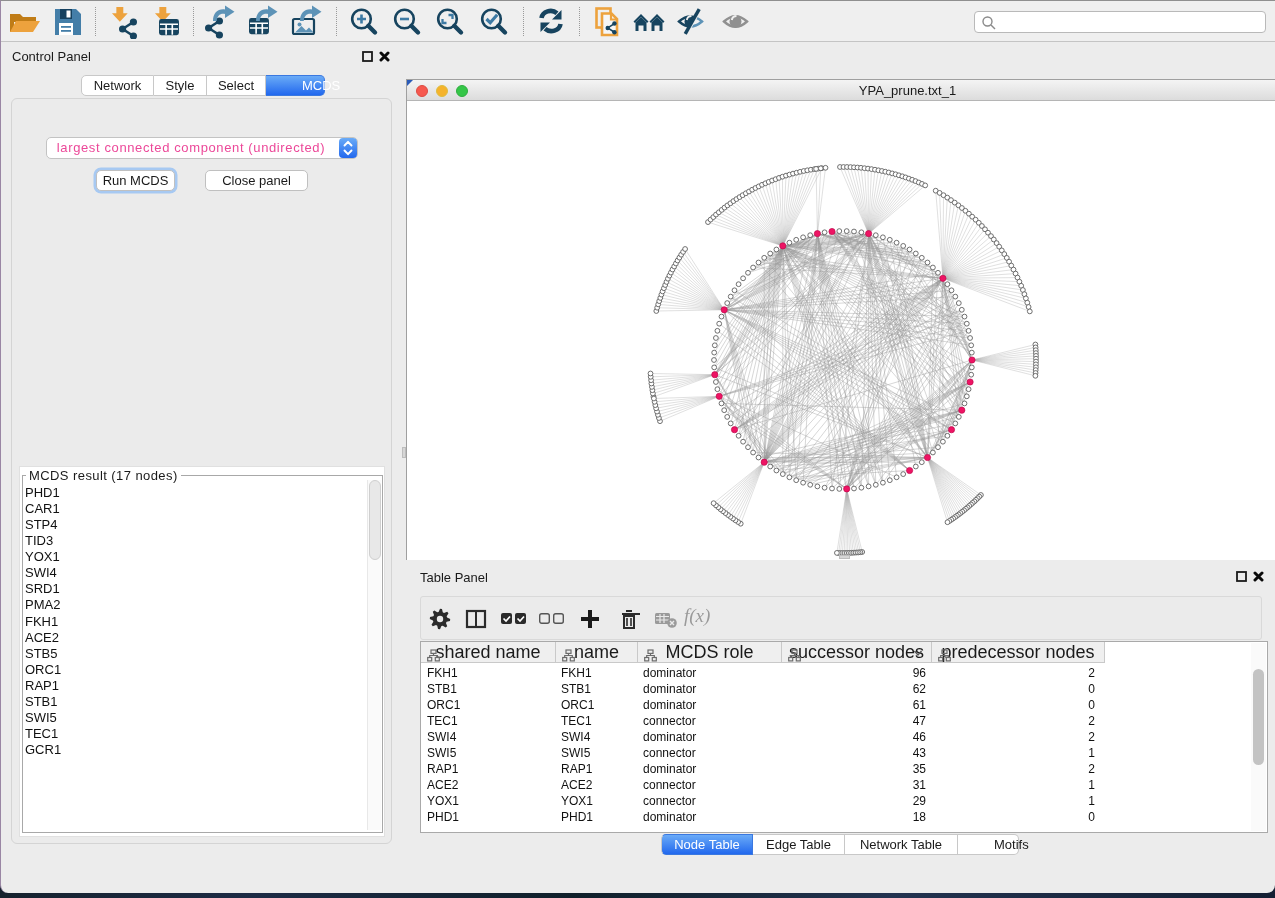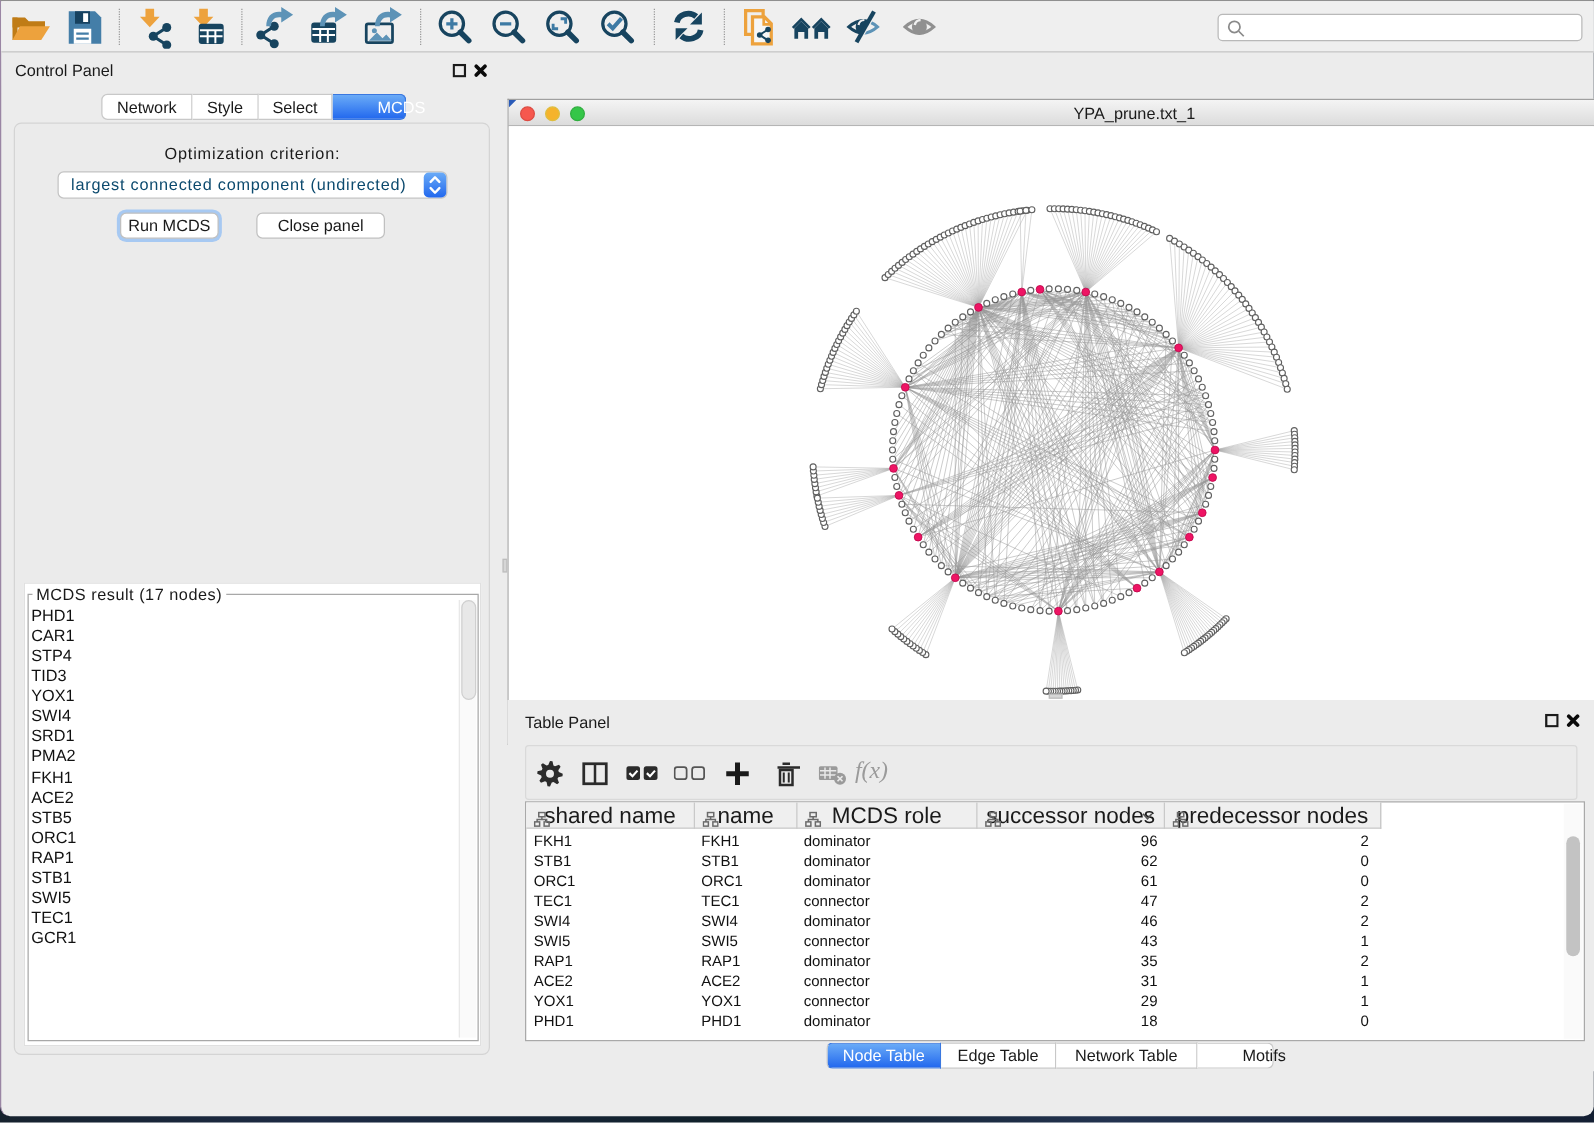--- a/index.html
+++ b/index.html
@@ -21,21 +21,21 @@
 #cp-box { position:absolute; left:10px; top:97px; width:381px; height:746px;
   background:#ebebeb; border:1px solid #d4d4d4; border-radius:6px; }
 .seg { position:absolute; display:flex; }
 .seg .sb { height:21px; line-height:20px; font-size:13px; color:#1a1a1a; text-align:center;
   background:#fff; border:1px solid #c8c8c8; border-left:none; padding:0 0; }
 .seg .sb:first-child { border-left:1px solid #c8c8c8; border-radius:5px 0 0 5px; }
 .seg .sb:last-child { border-radius:0 5px 5px 0;padding-left:36px; }
 .seg .sel { background:linear-gradient(#6aabf7,#2268ee); color:#fff; border-color:#3a78e0; }
 #opt-label { position:absolute; left:0; top:114px; width:402px; text-align:center; font-size:13px; letter-spacing:0.65px; color:#1a1a1a; }
 #dropdown { position:absolute; left:45px; top:136px; width:312px; height:22px; background:#fff;
-  border:1px solid #c3c3c3; border-radius:5px; font-size:13px; color:#0c4a6e; line-height:20px; }
+  border:1px solid #c3c3c3; border-radius:5px; font-size:13px; color:#ec4899; line-height:20px; }
 #dropdown .txt { position:absolute; left:0; right:22px; text-align:center; top:0; letter-spacing:0.62px; }
 #dropdown .cap { position:absolute; right:0px; top:0px; width:18px; height:20px;
   background:linear-gradient(#6aabf7,#2268ee); border-radius:4px; }
 .btn { position:absolute; height:21px; background:#fff; border:1px solid #c0c0c0; border-radius:5px;
   font-size:13px; color:#1a1a1a; text-align:center; line-height:19px; }
 #runbtn { left:95px; top:169px; width:79px; box-shadow:0 0 0 2.5px #a7c9f2; }
 #closebtn { left:204px; top:169px; width:103px; }
 #mcds-white { position:absolute; left:18px; top:465px; width:366px; height:371px; background:#fff;
   border:1px solid #e0e0e0; }
 #mcds-border { position:absolute; left:2px; top:8px; width:361px; height:358px; border:1px solid #a8a8a8; }
@@ -229,21 +229,20 @@
   <div class="winbtn" style="left:378px;top:50px;"><svg width="11" height="11" viewBox="0 0 11 11">
         <path d="M2 2 L9 9 M9 2 L2 9" stroke="#0a0a0a" stroke-width="3" stroke-linecap="round"></path>
       </svg></div>
   <div id="cp-box"></div>
   <div class="seg" style="left:80px;top:74px;">
     <div class="sb" style="width:73px;">Network</div>
     <div class="sb" style="width:53px;">Style</div>
     <div class="sb" style="width:59px;">Select</div>
     <div class="sb sel" style="width:59px;">MCDS</div>
   </div>
-  <div id="opt-label">Optimization criterion:</div>
   <div id="dropdown">
       <div class="txt">largest connected component (undirected)</div>
       <div class="cap">
         <svg width="18" height="20" viewBox="0 0 18 20" style="position:absolute;left:0;top:0;">
           <path d="M5.5 7.5 L9 3.8 L12.5 7.5" fill="none" stroke="#fff" stroke-width="1.9" stroke-linecap="round" stroke-linejoin="round"></path>
           <path d="M5.5 12.5 L9 16.2 L12.5 12.5" fill="none" stroke="#fff" stroke-width="1.9" stroke-linecap="round" stroke-linejoin="round"></path>
         </svg>
       </div>
     </div>
   <div class="btn" id="runbtn">Run MCDS</div>

